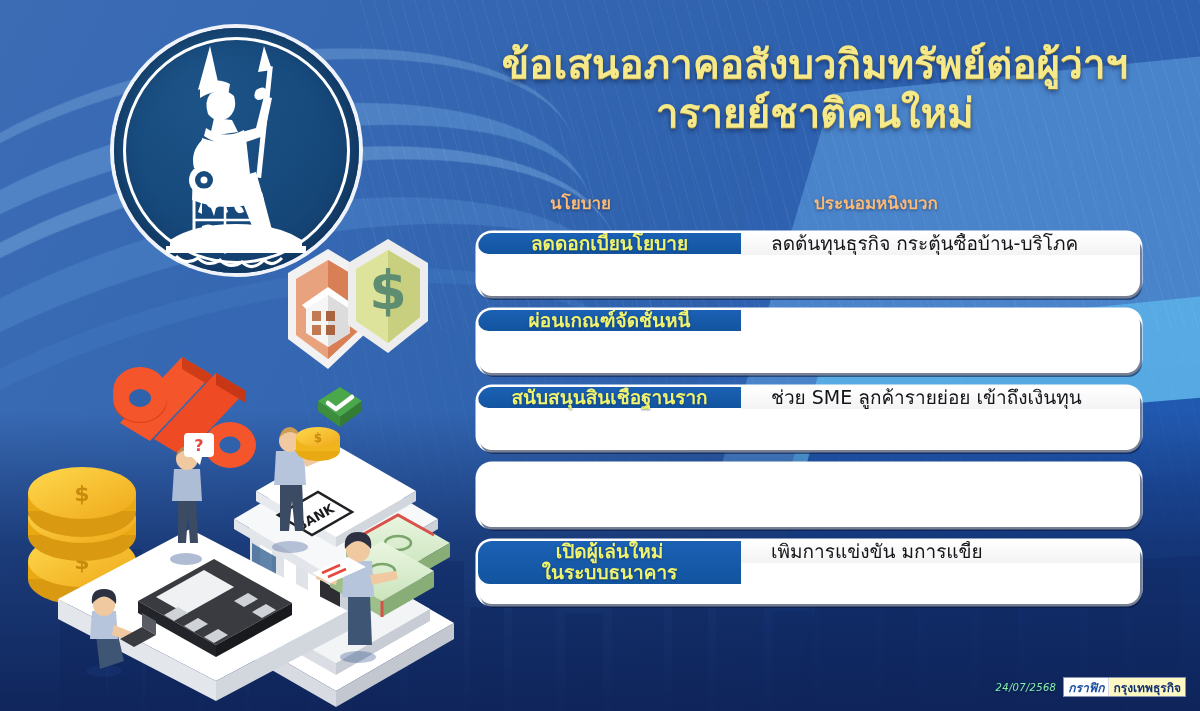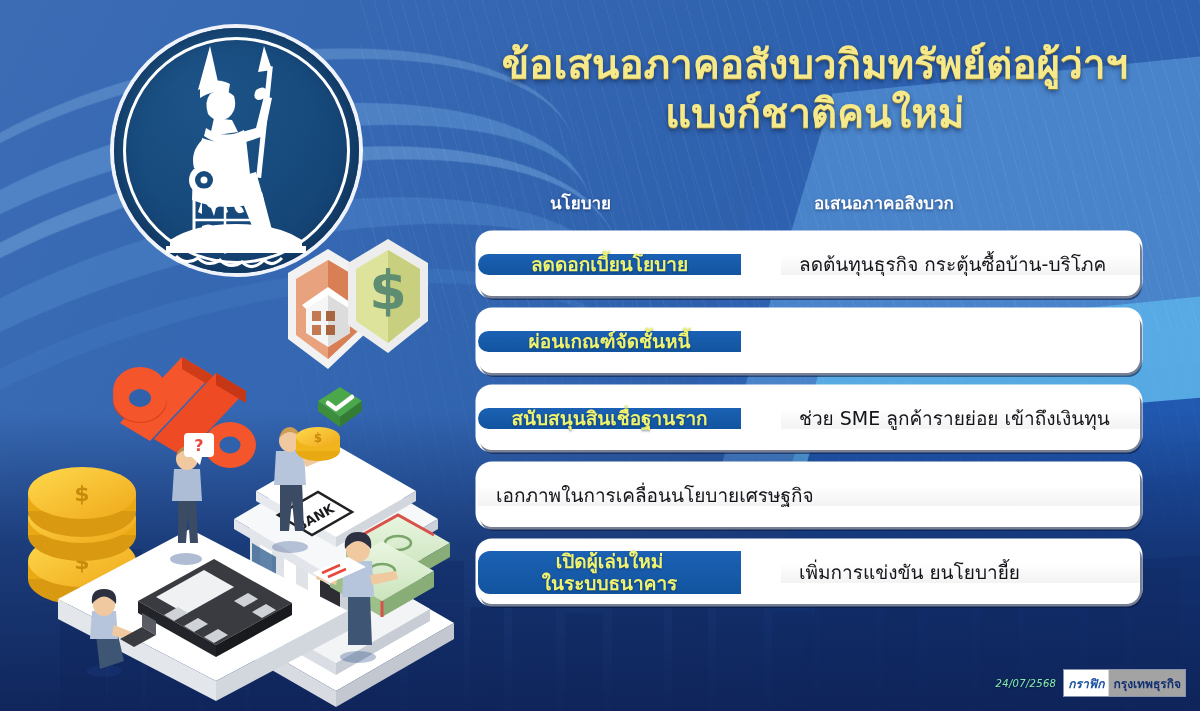--- a/index.html
+++ b/index.html
@@ -67,50 +67,50 @@
 
   
   .title{position:absolute;left:455px;top:40px;width:720px;text-align:center;
     color:#f6e98a;font-size:40px;font-weight:bold;line-height:1.22;
     text-shadow:0 3px 5px rgba(0,20,60,.55),0 1px 0 #c9a93a;
     letter-spacing:.2px;}
   .title .l2{display:block;}
 
   
   .colheads{position:absolute;left:478px;top:189px;width:660px;height:26px;}
-  .colheads .ch{position:absolute;color:#ffffff;font-size:17px;font-weight:bold;
+  .colheads .ch{position:absolute;color:#fdba74;font-size:17px;font-weight:bold;
     text-shadow:0 1px 3px rgba(0,20,60,.5);white-space:nowrap;}
   .ch-policy{left:72px;top:0;}
   .ch-impact{left:336px;top:0;}
 
   
   .rows{position:absolute;left:478px;top:233px;width:662px;}
   .row{position:relative;height:63px;margin-bottom:14px;
     background:#ffffff;border-radius:14px;
     box-shadow:2px 4px 0 rgba(8,24,60,.55), 0 0 0 2.5px #ffffff;
-    display:flex;align-items:center;overflow:hidden;gap:40px;}
+    display:flex;align-items:flex-start;overflow:hidden;}
   .row .pill{flex:0 0 263px;background:#1357a8;
     background:linear-gradient(180deg,#1b61b4 0%,#12549f 100%);
     border-radius:12px 0 0 12px;
     display:flex;align-items:center;justify-content:center;
     padding:0 8px;text-align:center;}
   .row .pill span{color:#eff36e;font-size:19px;font-weight:bold;line-height:1.12;
     text-shadow:0 1px 2px rgba(0,25,70,.5);}
-  .row .impact{flex:1;display:flex;align-items:center;padding:0 14px 0 18px;
+  .row .impact{flex:1;display:flex;align-items:center;padding:0 14px 0 30px;
     background:linear-gradient(180deg,#ffffff 0%,#f3f3f3 100%);}
   .row .impact span{color:#14151a;font-size:19px;line-height:1.15;}
 
   
   .footer{position:absolute;right:14px;bottom:14px;display:flex;align-items:center;gap:7px;}
   .fdate{color:#86efac;font-size:10px;font-style:italic;font-weight:normal;
     text-shadow:0 1px 2px rgba(0,10,40,.6);letter-spacing:.3px;}
-  .fbadge{display:flex;align-items:stretch;height:28px;border:1px solid rgba(255,255,255,.5);}
+  .fbadge{display:flex;align-items:stretch;height:20px;border:1px solid rgba(255,255,255,.5);}
   .fb-left{background:#ffffff;color:#1a4fa0;font-size:12px;font-style:italic;font-weight:bold;
     padding:0 4px;display:flex;align-items:center;}
-  .fb-right{background:#a3a3a3;color:#12306f;font-size:12px;font-weight:bold;
+  .fb-right{background:#fef9c3;color:#12306f;font-size:12px;font-weight:bold;
     padding:0 4px;display:flex;align-items:center;border-left:1px solid #d6dbe6;}
 
   
   .illus{position:absolute;left:20px;top:225px;width:470px;height:420px;}
   .illus svg{width:100%;height:100%;overflow:visible;}
 </style>
 </head>
 <body>
 
 <div class="stage">
@@ -422,26 +422,26 @@
       <g fill="#ffffff">
         <path d="M56 212 q24 -16 66 -16 q42 0 66 16 l0 6 l-132 0 Z"></path>
         <rect x="52" y="218" width="140" height="7"></rect>
         <path d="M62 228 q10 10 22 2 q10 10 22 2 q10 10 22 2 q10 10 22 -2 q8 8 18 -2" fill="none" stroke="#ffffff" stroke-width="3"></path>
       </g>
     </svg>
   </div>
 
   <div class="title">
     <span>ข้อเสนอภาคอสังบวกิมทรัพย์ต่อผู้ว่าฯ</span>
-    <span class="l2">แบงก์ชาติคนใหม่</span>
+    <span class="l2">ารายย์ชาติคนใหม่</span>
   </div>
 
   <div class="colheads">
     <div class="ch ch-policy">นโยบาย</div>
-    <div class="ch ch-impact">อเสนอภาคอสิงบวก</div>
+    <div class="ch ch-impact">ประนอมหนิงบวก</div>
   </div>
 
   <div class="rows">
 
     <div class="row">
       <div class="pill">
         <span>ลดดอกเบี้ยนโยบาย</span>
       </div>
       <div class="impact">
         <span>ลดต้นทุนธุรกิจ กระตุ้นซื้อบ้าน-บริโภค</span>
@@ -457,31 +457,28 @@
     <div class="row">
       <div class="pill">
         <span>สนับสนุนสินเชื่อฐานราก</span>
       </div>
       <div class="impact">
         <span>ช่วย SME ลูกค้ารายย่อย เข้าถึงเงินทุน</span>
       </div>
     </div>
 
     <div class="row">
-      <div class="impact">
-        <span>เอกภาพในการเคลื่อนนโยบายเศรษฐกิจ</span>
-      </div>
     </div>
 
     <div class="row">
       <div class="pill">
         <span>เปิดผู้เล่นใหม่<br>ในระบบธนาคาร</span>
       </div>
       <div class="impact">
-        <span>เพิ่มการแข่งขัน ยนโยบายี้ย</span>
+        <span>เพิ่มการแข่งขัน มการแขี้ย</span>
       </div>
     </div>
 
   </div>
 
   <div class="footer">
     <div class="fdate">24/07/2568</div>
     <div class="fbadge">
       <div class="fb-left">กราฟิก</div>
       <div class="fb-right">กรุงเทพธุรกิจ</div>

